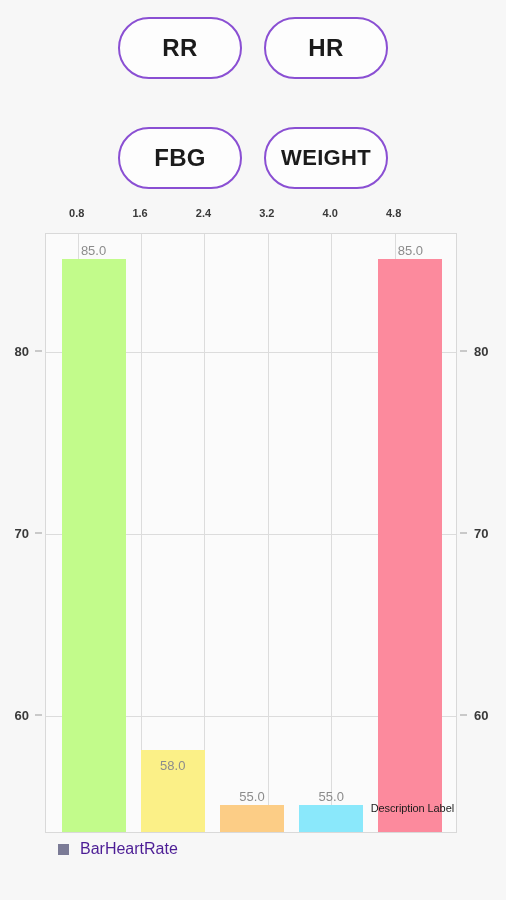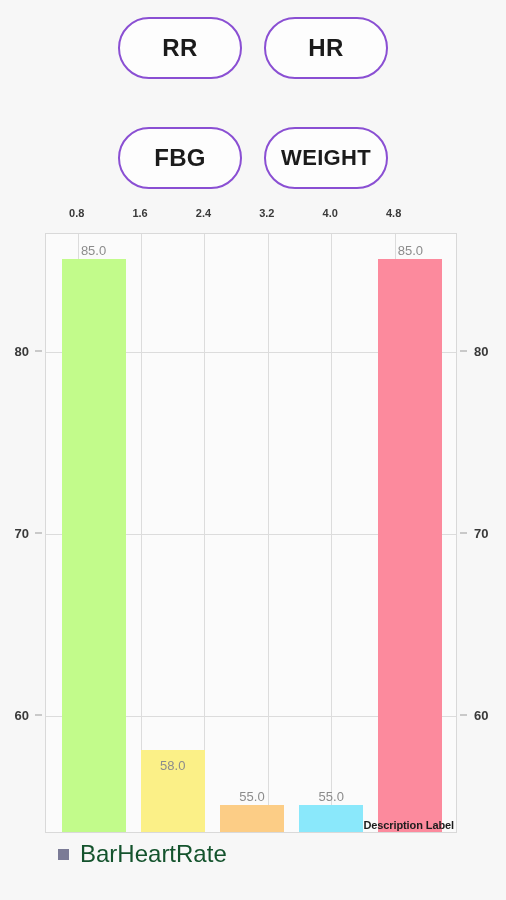--- a/index.html
+++ b/index.html
@@ -123,45 +123,44 @@
     position: absolute;
     transform: translateX(-50%);
     font-size: 13px;
     color: #8c8c8c;
     white-space: nowrap;
   }
 
   #desc-label {
     position: absolute;
     right: 2px;
-    bottom: 1px;
+    bottom: 18px;
     font-size: 11px;
     color: #1c1c1c;
     white-space: nowrap;
     letter-spacing: -0.1px;
-    font-weight: bold;
   }
 
   
   #legend {
     position: absolute;
     left: 58px;
     top: 840px;
     display: flex;
     align-items: center;
     gap: 11px;
   }
   #legend .swatch {
     width: 11px; height: 11px;
     background: #7b7b96;
     display: block;
   }
   #legend .legend-text {
-    font-size: 24px;
-    color: #14532d;
+    font-size: 16px;
+    color: #4c1d95;
   }
 </style>
 </head>
 <body>
 
 <div id="app">
 
   <div class="btn-row" id="row-1">
     <div class="pill">
       <span>RR</span>

